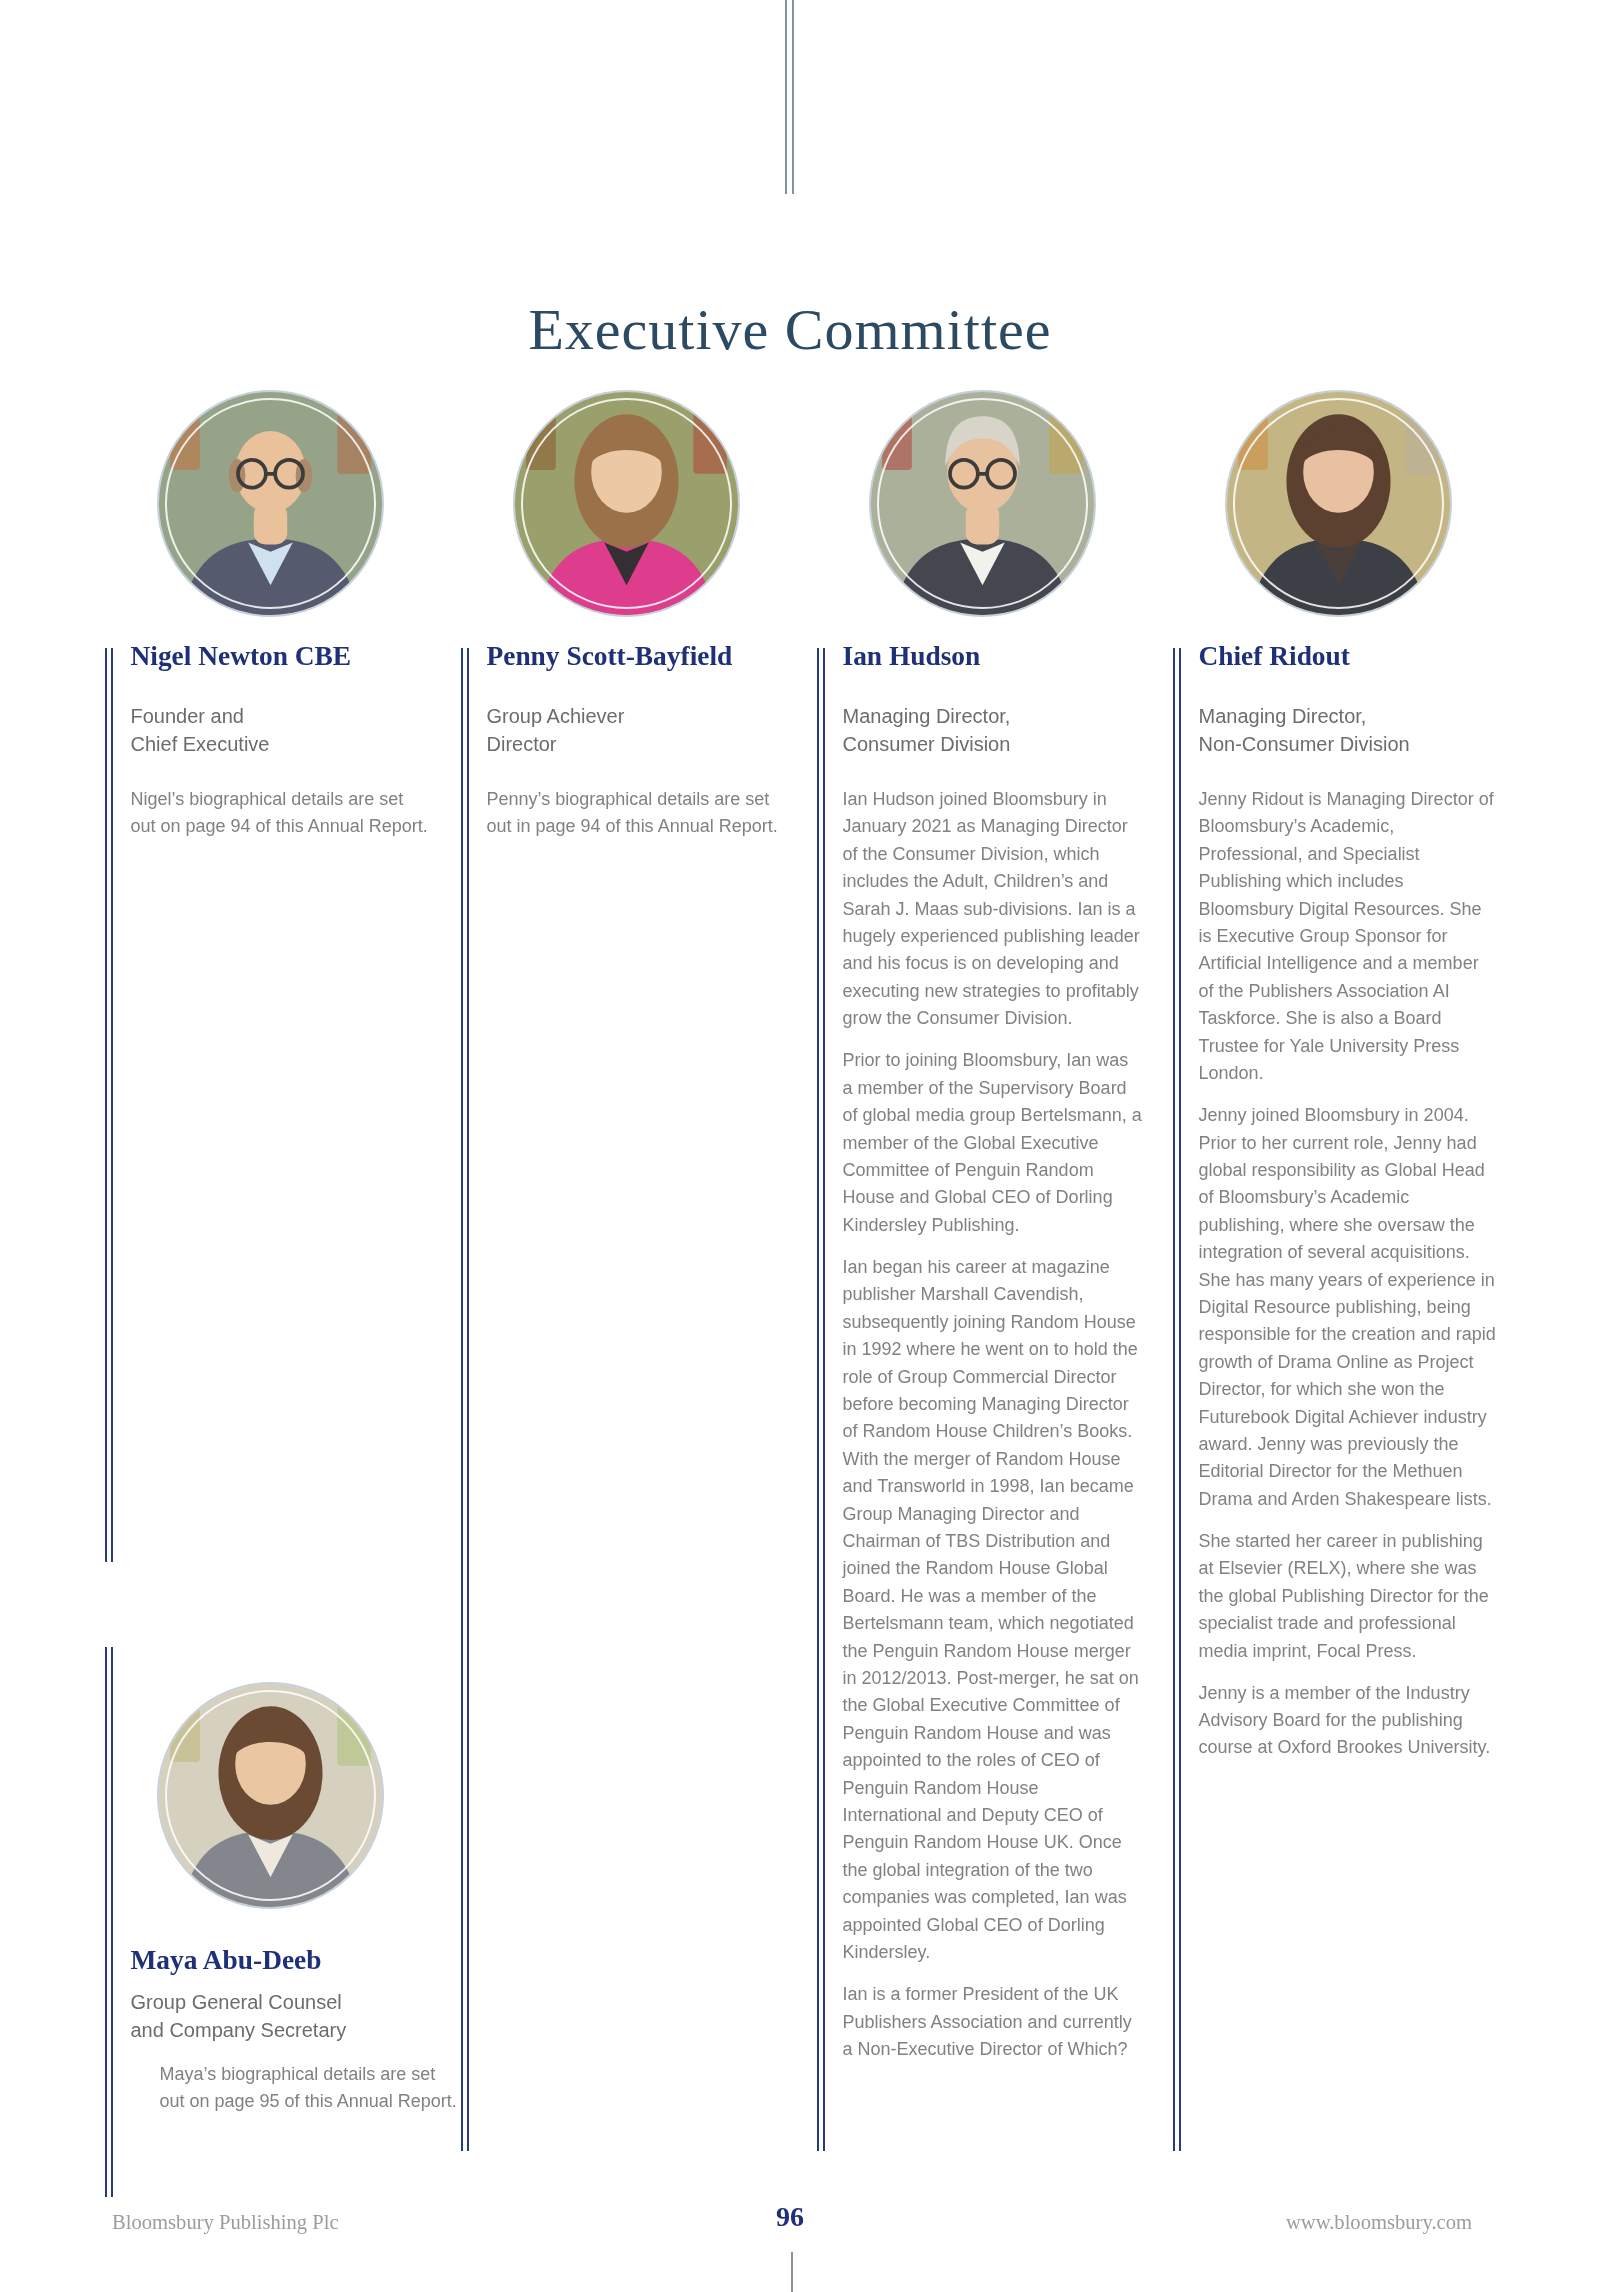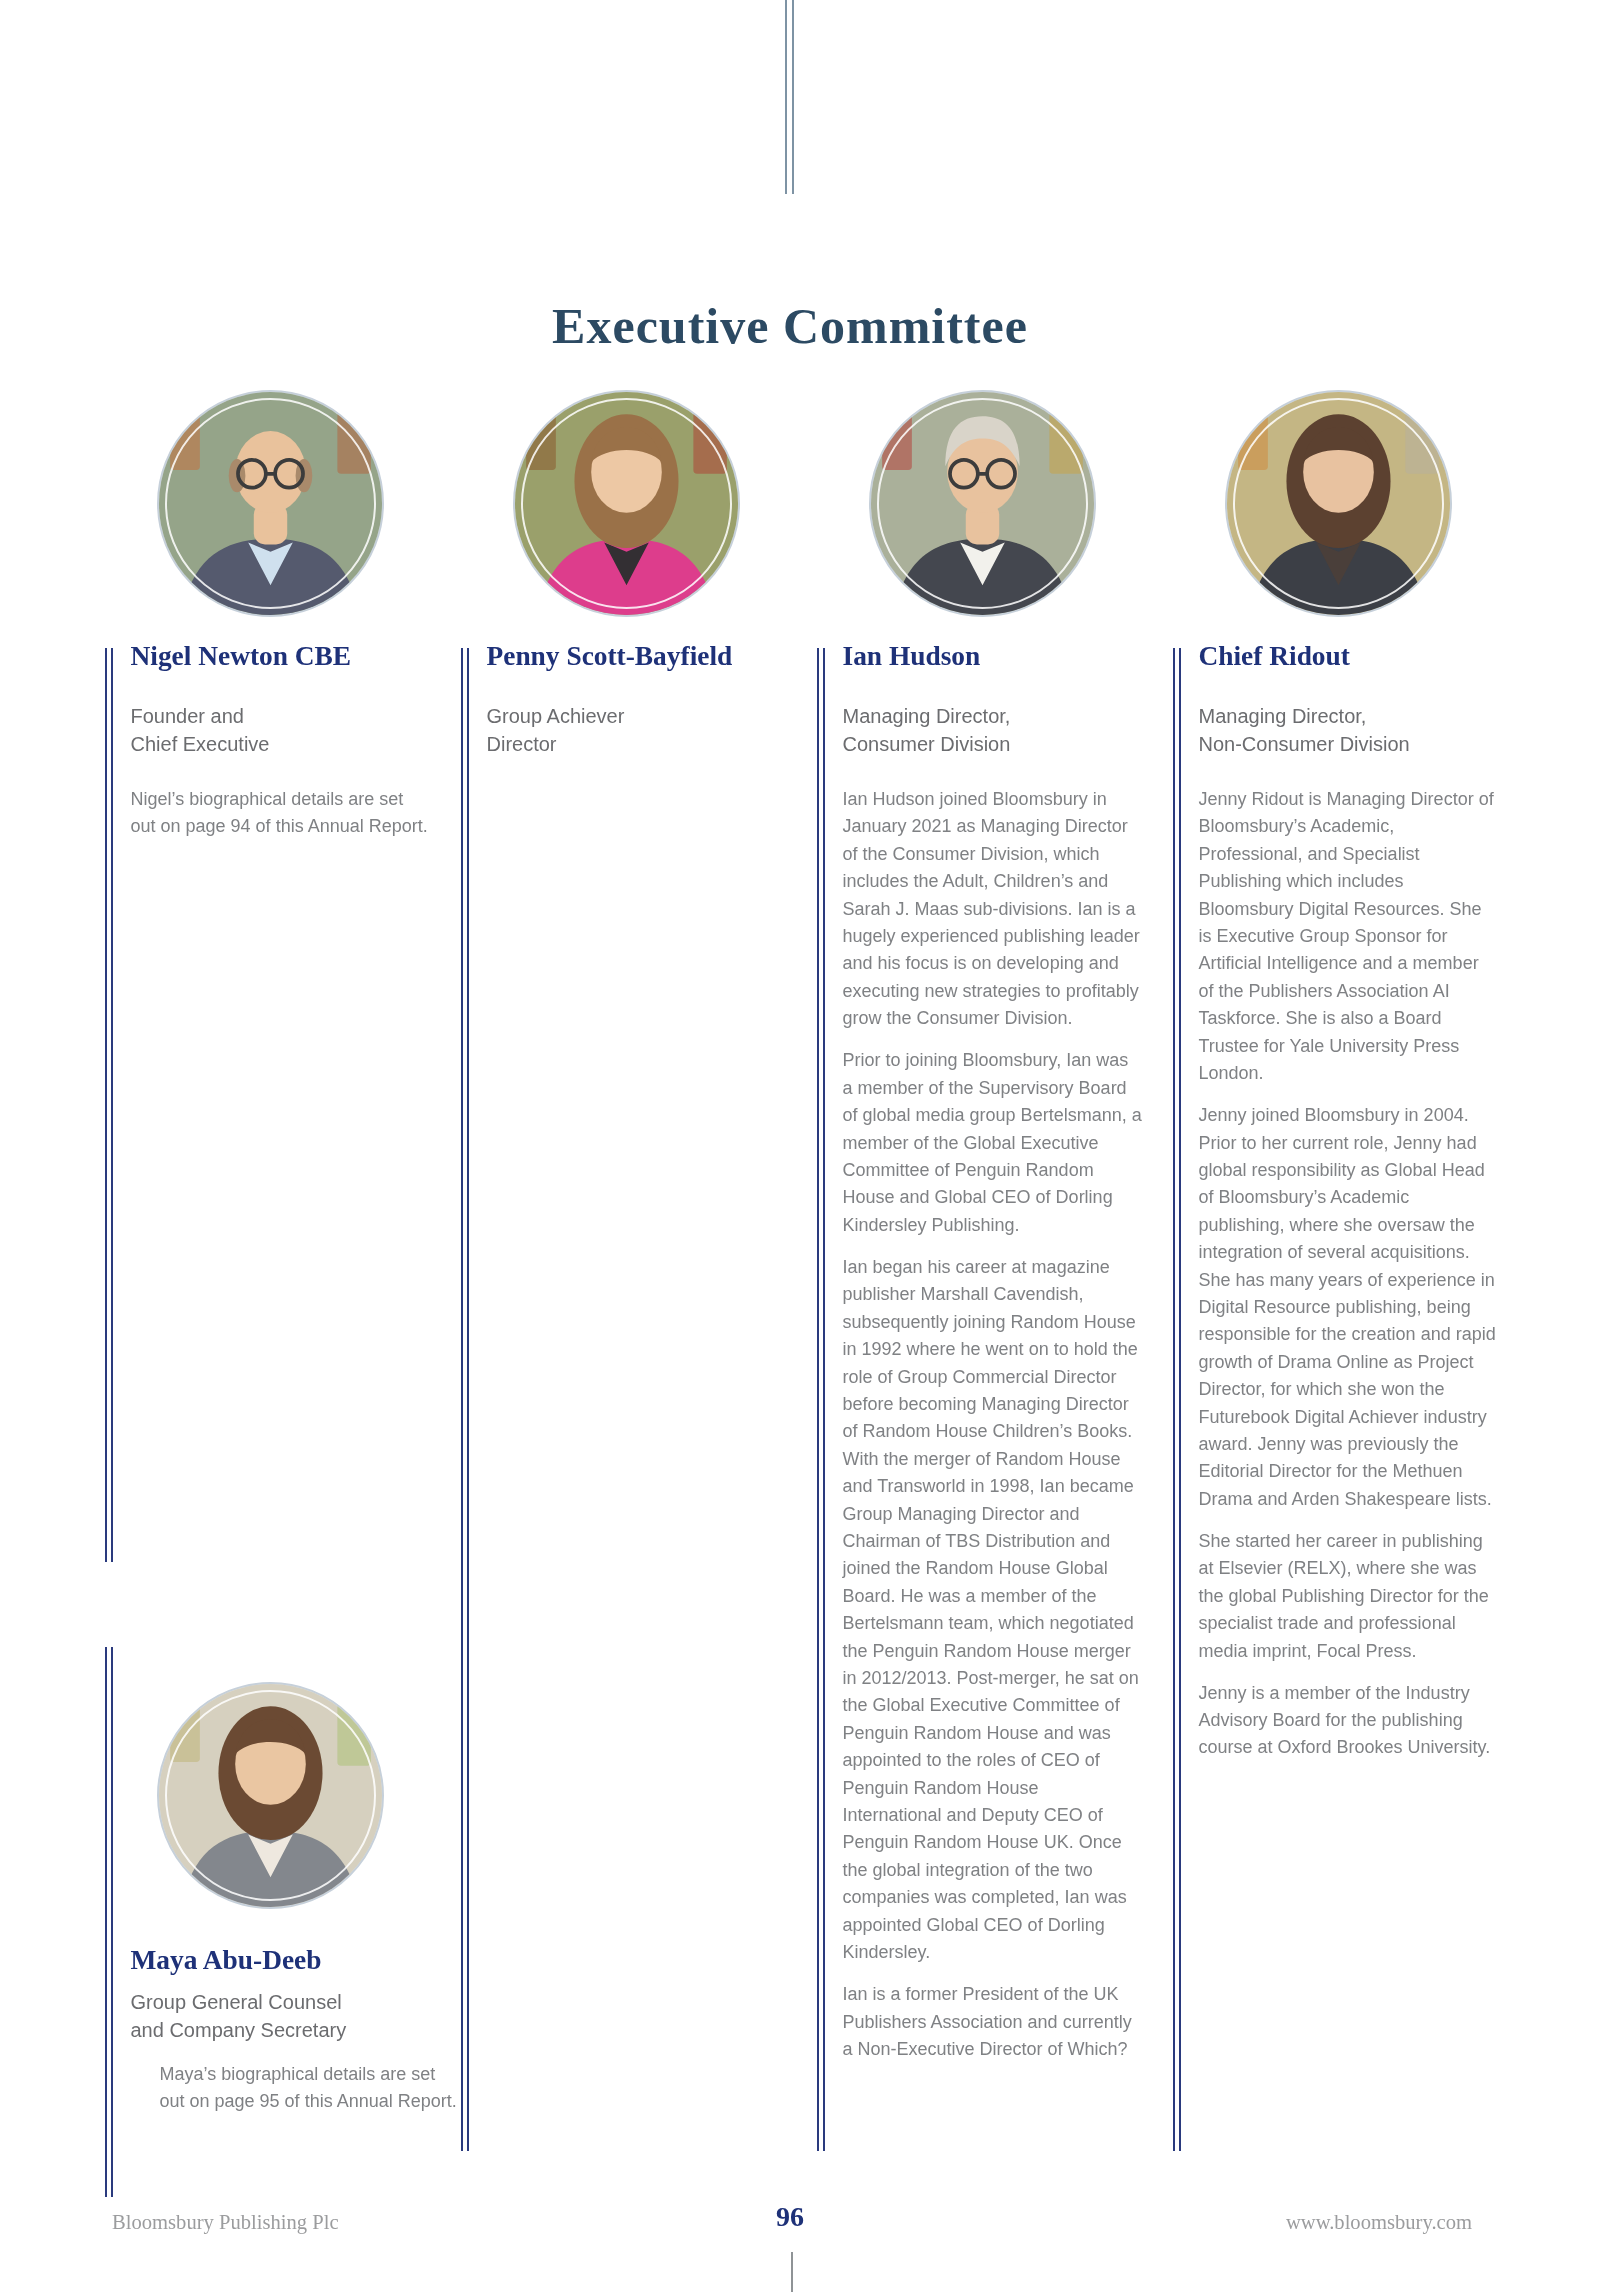--- a/index.html
+++ b/index.html
@@ -6,22 +6,22 @@
   .page{position:relative;width:1621px;height:2293px;background:#ffffff;overflow:hidden;
         font-family:"Liberation Sans",sans-serif;}
 
   
   .vrule{position:absolute;width:3.9px;border-left:2px solid var(--c-rule);border-right:2px solid var(--c-rule);}
   .top-rule{position:absolute;left:785px;top:0;height:194px;width:4.9px;
             border-left:2px solid var(--c-slate);border-right:2px solid var(--c-slate);}
   .bottom-rule{position:absolute;left:791px;top:2252px;height:40px;width:2px;background:var(--c-slate2);}
 
   
-  .title{position:absolute;left:790px;top:263px;transform:translateX(-50%);
-         font-family:"Liberation Serif",serif;font-weight:bold;font-size:50px;
+  .title{position:absolute;left:790px;top:257px;transform:translateX(-50%);
+         font-family:"Liberation Serif",serif;font-weight:normal;font-size:58px;
          letter-spacing:1px;color:var(--c-title);white-space:nowrap;}
 
   
   .col{position:absolute;top:16px;width:356px;height:2293px;}
   .col .vrule{left:0;top:632px;}
   .rule-short{height:914px;}
   .rule-tall{height:1503px;}
   .maya-block .vrule{left:0;top:1631px;height:550px;}
 
   
@@ -136,20 +136,23 @@
               <circle cx="50" cy="44" r="7.5"></circle>
               <circle cx="70" cy="44" r="7.5"></circle>
               <line x1="57.5" y1="44" x2="62.5" y2="44"></line>
             </g>
         </svg>
       </div>
     </div>
     <div class="name">Penny Scott-Bayfield</div>
     <div class="role">Group Achiever
 Director</div>
+    <div class="bio">
+      <p>Penny’s biographical details are set out in page 94 of this Annual Report.</p>
+    </div>
   </section>
 
   <section class="col" style="left:817px;">
     <div class="vrule rule-tall"></div>
     <div class="photo" style="--bg1: #aab09a; --acc: #b5443c; --acc2: #c9a23f; --jacket: #44474f; --shirt: #f2f1ec; --skin: #e8c29e; --hair: #d9d4c9;">
       <div class="fig short glasses">
         <svg viewBox="0 0 120 120" preserveAspectRatio="xMidYMid slice">
           <rect class="a-bg" x="0" y="0" width="120" height="120"></rect>
           <rect class="a-acc1" x="6" y="8" width="16" height="34" rx="2"></rect>
           <rect class="a-acc2" x="96" y="4" width="18" height="40" rx="2"></rect>

